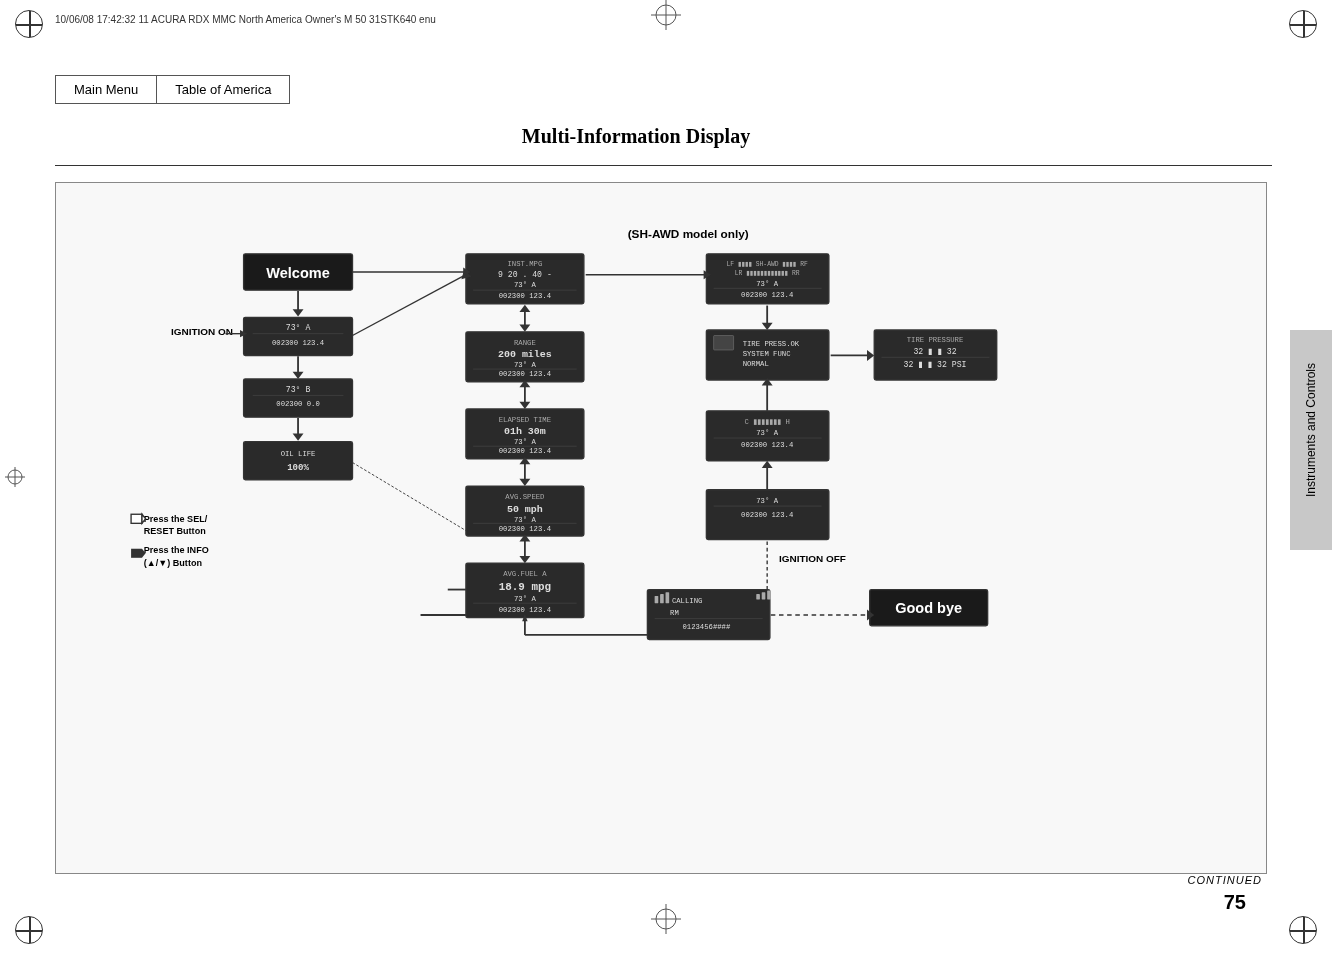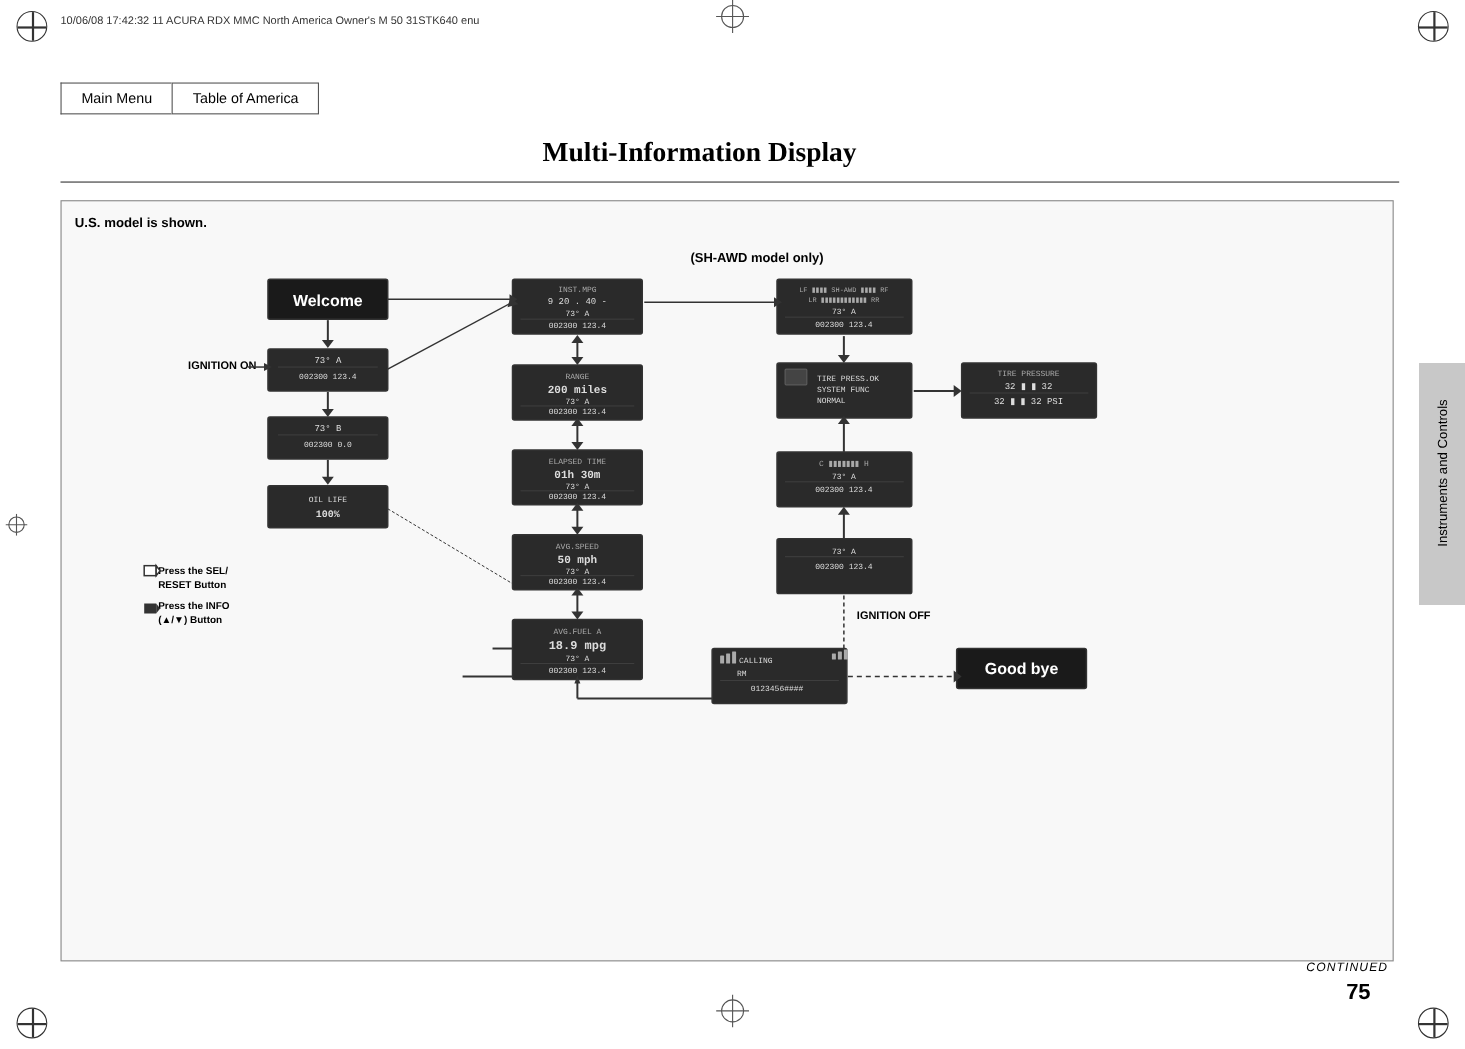--- a/index.html
+++ b/index.html
@@ -111,21 +111,21 @@
       text-align: center;
     }
 
     
     .page-title {
       position: absolute;
       top: 125px;
       left: 0;
       right: 60px;
       text-align: center;
-      font-size: 25px;
+      font-size: 20px;
       font-weight: bold;
       font-family: Georgia, serif;
       color: #000;
     }
 
     
     .divider {
       position: absolute;
       top: 165px;
       left: 55px;
@@ -291,21 +291,20 @@
 <div class="page-title">Multi-Information Display</div>
 
 <div class="divider"></div>
 
 <div class="side-tab"></div>
 <div class="side-tab-text">
   <span class="side-tab-label">Instruments and Controls</span>
 </div>
 
 <div class="diagram-area">
-  <div class="diagram-label-us">U.S. model is shown.</div>
 
   <svg width="100%" height="96%" viewBox="0 0 1180 730" style="position:absolute; top:30px; left:0;">
 
     <text x="620" y="28" font-family="Arial" font-size="13" font-weight="bold" text-anchor="middle">(SH-AWD model only)</text>
 
     <rect x="130" y="45" width="120" height="40" fill="#1a1a1a" stroke="#333" stroke-width="1.5" rx="2"></rect>
     <text x="190" y="72" font-family="Arial" font-size="16" font-weight="bold" fill="white" text-anchor="middle">Welcome</text>
 
     <line x1="190" y1="86" x2="190" y2="108" stroke="#333" stroke-width="2"></line>
     <polygon points="184,106 196,106 190,114" fill="#333"></polygon>

